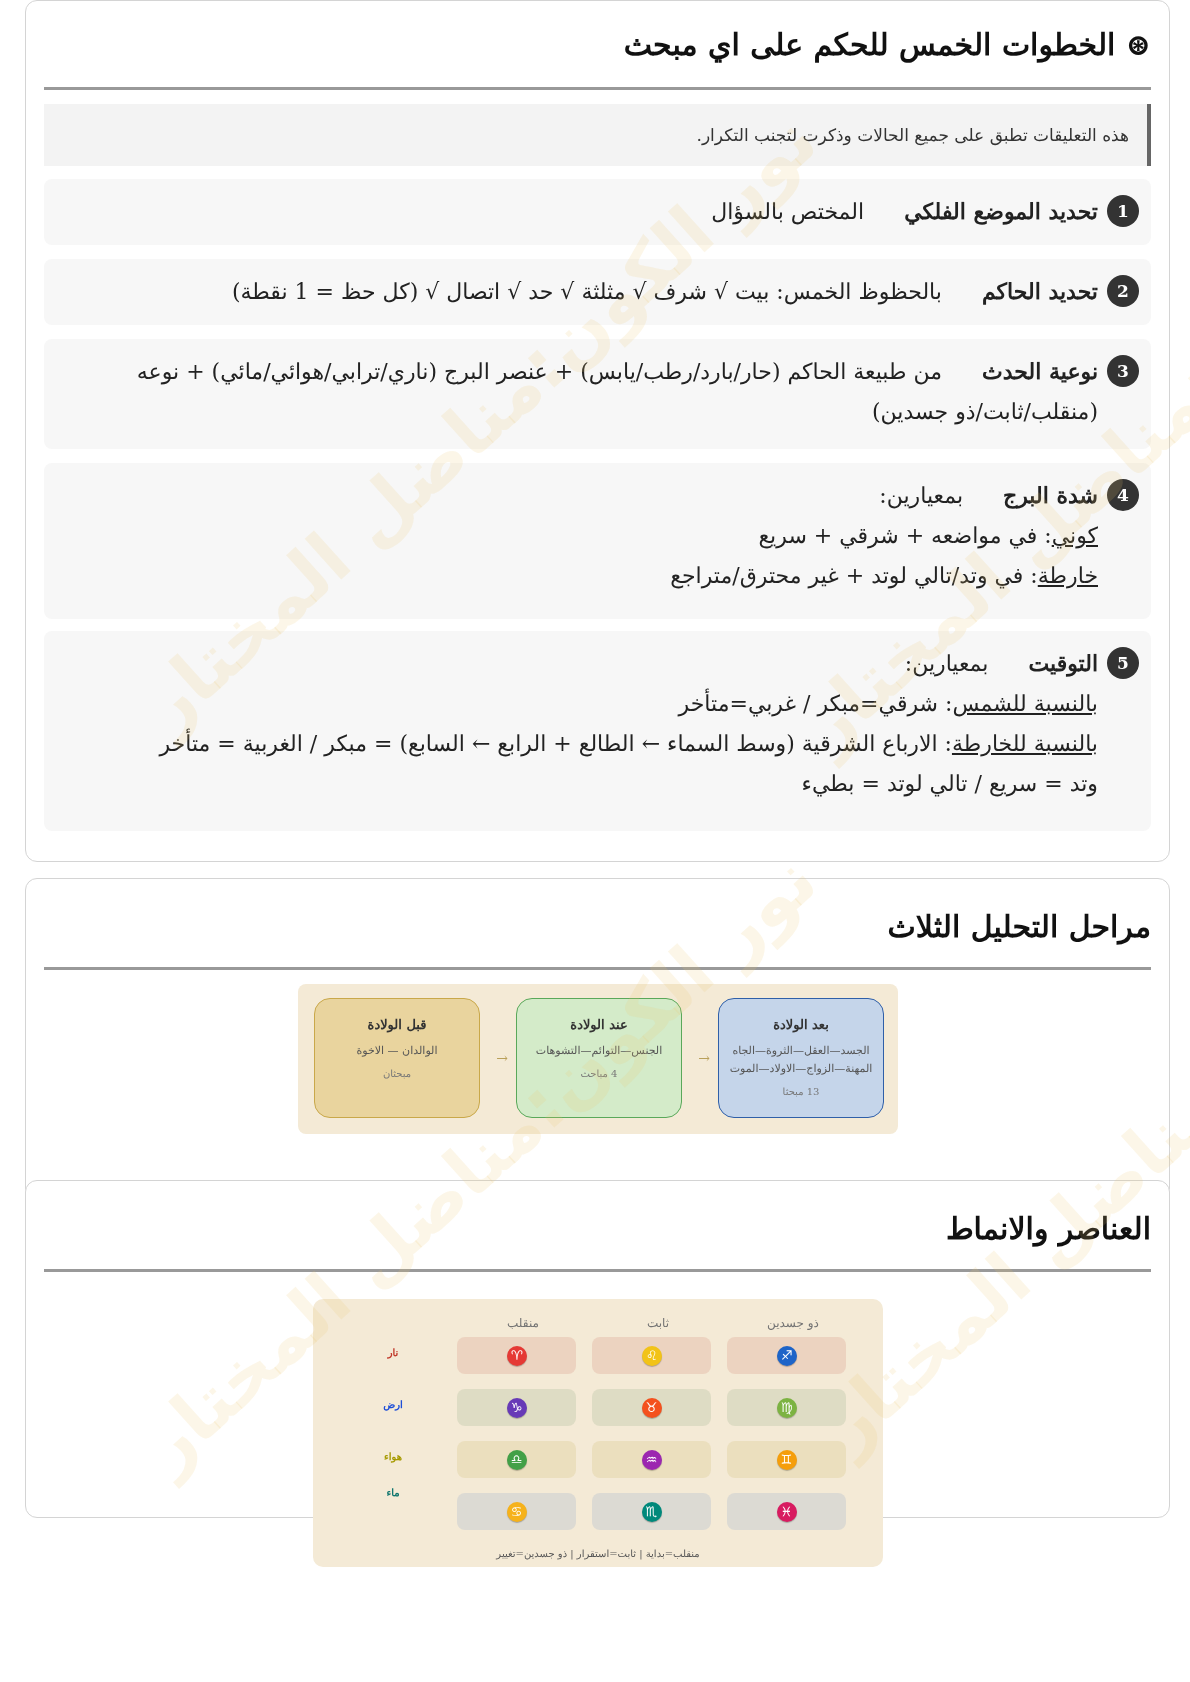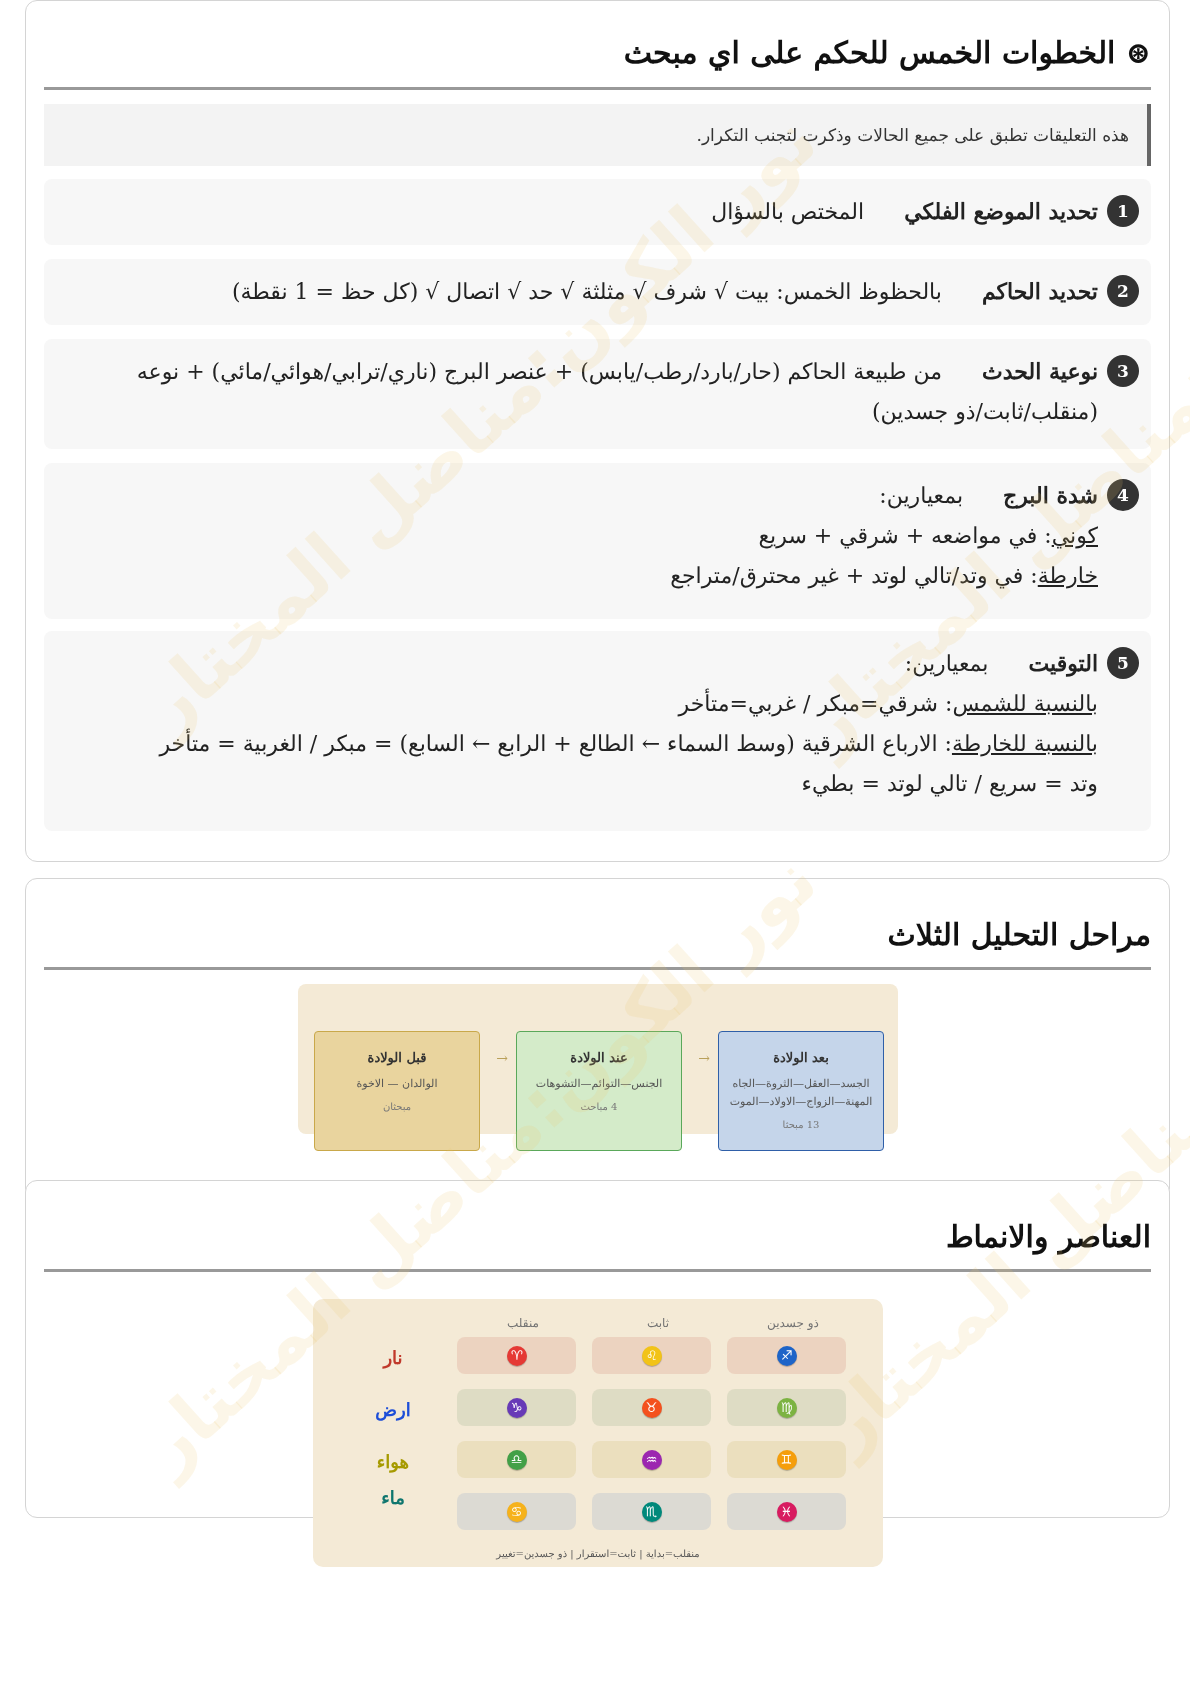--- a/index.html
+++ b/index.html
@@ -13,21 +13,21 @@
       position: absolute; white-space: nowrap; font-size: 72px; font-weight: bold;
       color: rgba(235, 200, 110, 0.16); transform: rotate(-42deg); transform-origin: center;
       font-family: "DejaVu Sans", sans-serif;
     }
     .card {
       position: absolute; left: 25px; width: 1145px;
       border: 1.5px solid #d4d4d4; border-radius: 12px; background: #fff;
       box-sizing: border-box;
     }
     .card-title {
-      position: absolute; right: 18px; font-size: 30px; font-weight: bold; color: #111; margin-top: 8px;
+      position: absolute; right: 18px; font-size: 30px; font-weight: bold; color: #111;
     }
     .card-rule { position: absolute; left: 18px; right: 18px; height: 3px; background: #999; }
     .note {
       position: absolute; left: 18px; right: 18px; top: 103px; height: 62px;
       background: #f3f3f3; border-right: 4px solid #666; box-sizing: border-box;
       font-size: 17px; line-height: 62px; padding-right: 18px; color: #333;
     }
     .step {
       position: absolute; left: 18px; right: 18px; background: #f7f7f7; border-radius: 8px;
       box-sizing: border-box; padding: 12px 12px 12px 22px; font-size: 22px; line-height: 40px;
@@ -39,33 +39,33 @@
       margin-left: 9px; margin-top: 4px; flex: 0 0 32px; font-family: "DejaVu Serif", serif;
     }
     .bold { font-weight: bold; margin-left: 33px; }
     .u { text-decoration: underline; }
     .sub { padding-right: 41px; }
     .flow {
       position: absolute; left: 272px; width: 600px; top: 105px; height: 150px;
       background: #f4ead6; border-radius: 8px;
     }
     .stage {
-      position: absolute; top: 14px; width: 166px; height: 120px; border-radius: 4px;
-      box-sizing: border-box; text-align: center; font-size: 11px; color: #555; margin-top: 33px;
+      position: absolute; top: 14px; width: 166px; height: 120px; border-radius: 16px;
+      box-sizing: border-box; text-align: center; font-size: 11px; color: #555;
     }
     .stage .t { font-size: 13px; font-weight: bold; color: #333; margin-top: 18px; }
     .stage .d { margin-top: 10px; line-height: 18px; }
     .stage .c { margin-top: 8px; font-size: 10px; color: #777; }
     .arrow { position: absolute; top: 66px; font-size: 14px; color: #b9a05a; }
     .grid {
       position: absolute; left: 287px; width: 570px; top: 118px; height: 268px;
       background: #f4ead6; border-radius: 10px;
     }
     .colhdr { position: absolute; top: 17px; width: 120px; text-align: center; font-size: 12px; color: #737373; }
-    .rowlbl { position: absolute; right: 470px; width: 40px; text-align: center; font-size: 18px; font-weight: bold; }
+    .rowlbl { position: absolute; right: 470px; width: 40px; text-align: center; font-size: 10px; font-weight: bold; }
     .cell { position: absolute; width: 119px; height: 37px; border-radius: 8px; display: flex; align-items: center; justify-content: center; }
     .sign {
       width: 20px; height: 20px; border-radius: 50%; color: #fff; font-size: 13px; line-height: 20px;
       text-align: center; font-family: "DejaVu Sans", sans-serif; box-shadow: 0 1px 1px rgba(0,0,0,.25);
     }
     .legend { position: absolute; bottom: 8px; left: 0; right: 0; text-align: center; font-size: 10px; color: #555; }
   </style>
 </head>
 <body>
 

